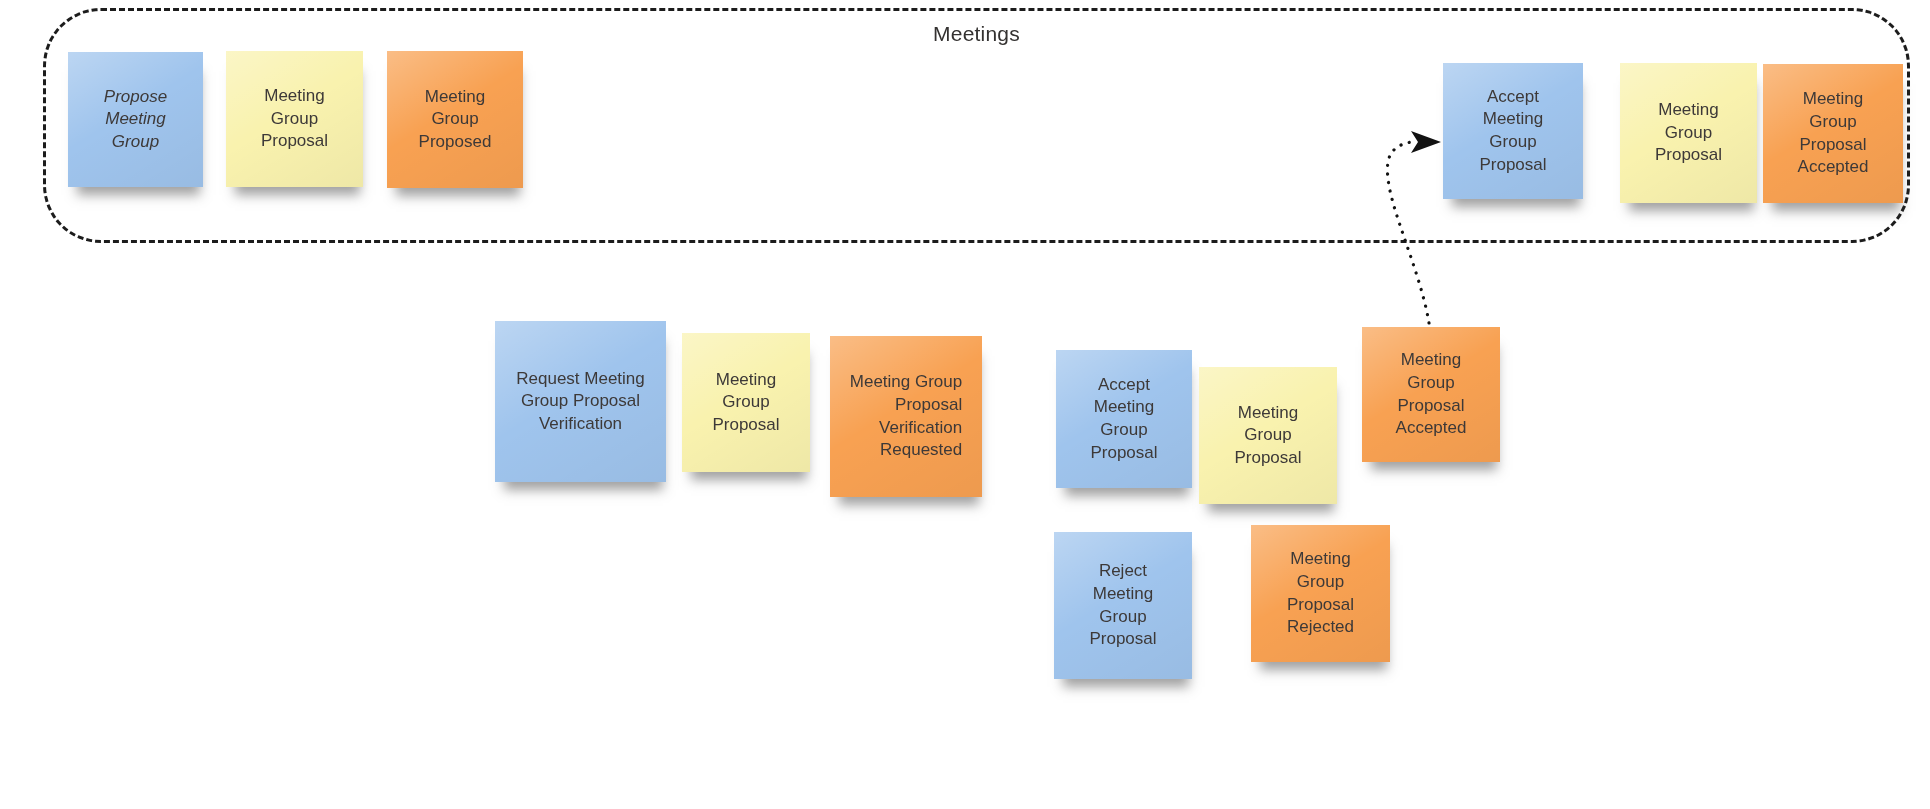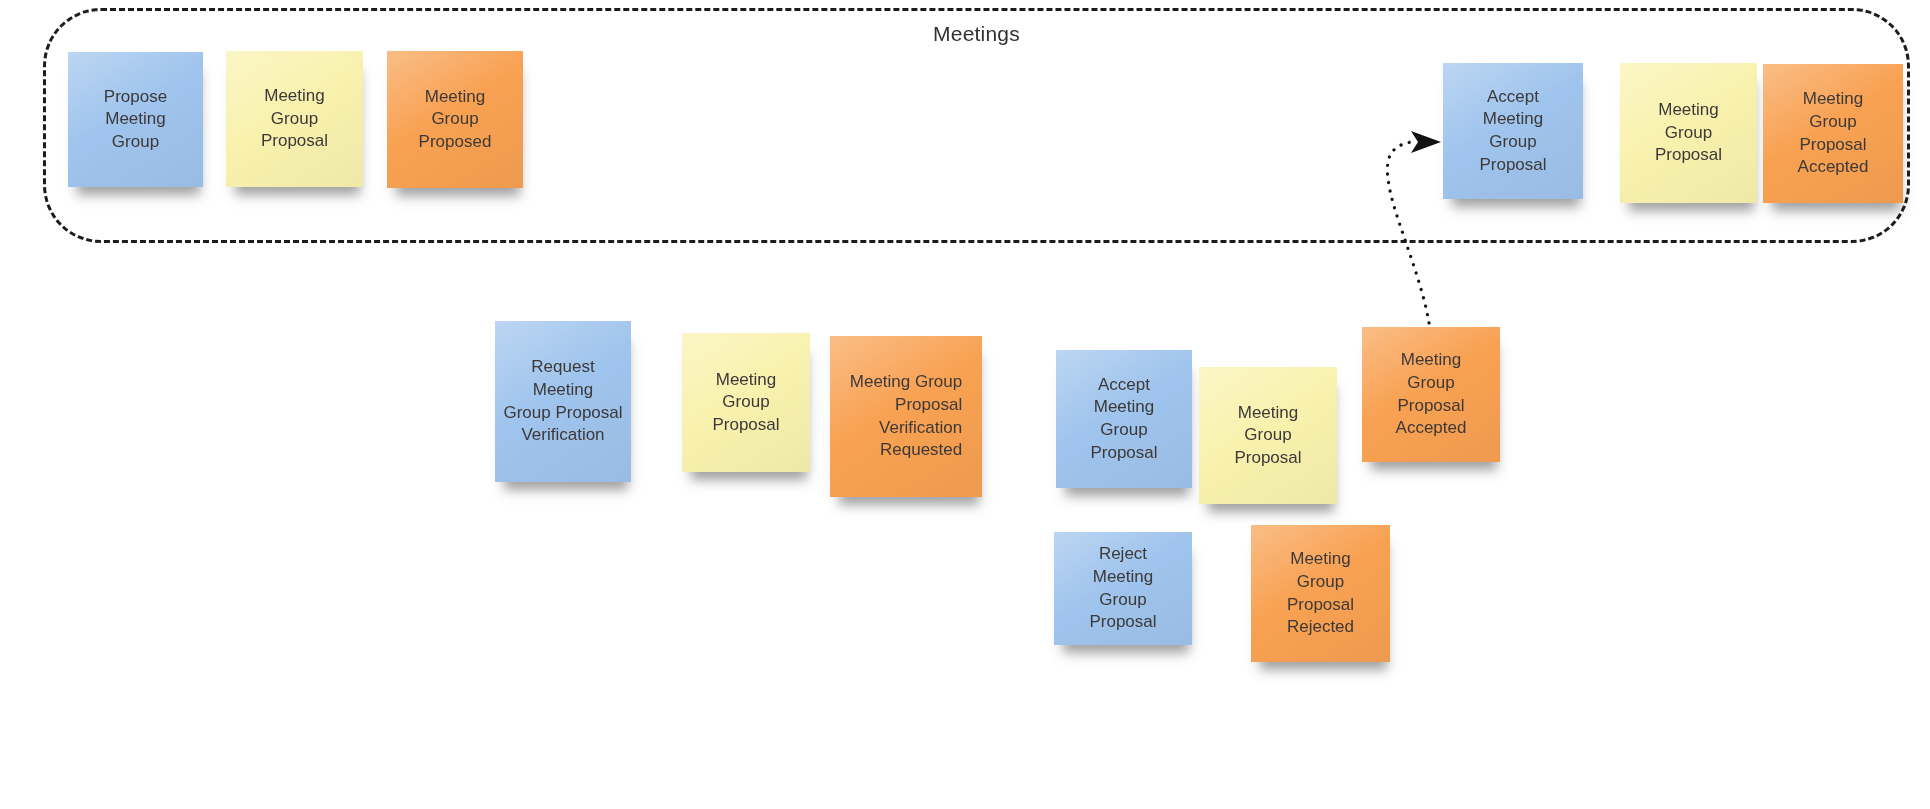--- a/index.html
+++ b/index.html
@@ -72,21 +72,21 @@
 </head>
 <body>
 
 <div id="board">
 
   <div class="lane" style="left:43px; top:8px; width:1867px; height:235px;">
     <div class="lane-title" style="top:11px;">Meetings</div>
   </div>
 
 
-  <div class="note blue" style="left:68px; top:52px; width:135px; height:135px;">
+  <div class="note blue" style="left:68px; top:52px; width:135px; height:135px;font-style:italic;">
     <span class="note-text">Propose
 Meeting
 Group</span>
   </div>
   <div class="note yellow" style="left:226px; top:51px; width:137px; height:136px;">
     <span class="note-text">Meeting
 Group
 Proposal</span>
   </div>
   <div class="note orange" style="left:387px; top:51px; width:136px; height:137px;">
@@ -105,21 +105,21 @@
 Group
 Proposal</span>
   </div>
   <div class="note orange" style="left:1763px; top:64px; width:140px; height:139px;">
     <span class="note-text">Meeting
 Group
 Proposal
 Accepted</span>
   </div>
 
-  <div class="note blue" style="left:495px; top:321px; width:136px; height:161px;">
+  <div class="note blue" style="left:495px; top:321px; width:171px; height:161px;">
     <span class="note-text">Request Meeting
 Group Proposal
 Verification</span>
   </div>
   <div class="note yellow" style="left:682px; top:333px; width:128px; height:139px;">
     <span class="note-text">Meeting
 Group
 Proposal</span>
   </div>
   <div class="note orange" style="left:830px; top:336px; width:152px; height:161px;text-align:right;">
@@ -138,21 +138,21 @@
     <span class="note-text">Meeting
 Group
 Proposal</span>
   </div>
   <div class="note orange" style="left:1362px; top:327px; width:138px; height:135px;">
     <span class="note-text">Meeting
 Group
 Proposal
 Accepted</span>
   </div>
-  <div class="note blue" style="left:1054px; top:532px; width:138px; height:113px;">
+  <div class="note blue" style="left:1054px; top:532px; width:138px; height:147px;">
     <span class="note-text">Reject
 Meeting
 Group
 Proposal</span>
   </div>
   <div class="note orange" style="left:1251px; top:525px; width:139px; height:137px;">
     <span class="note-text">Meeting
 Group
 Proposal
 Rejected</span>

